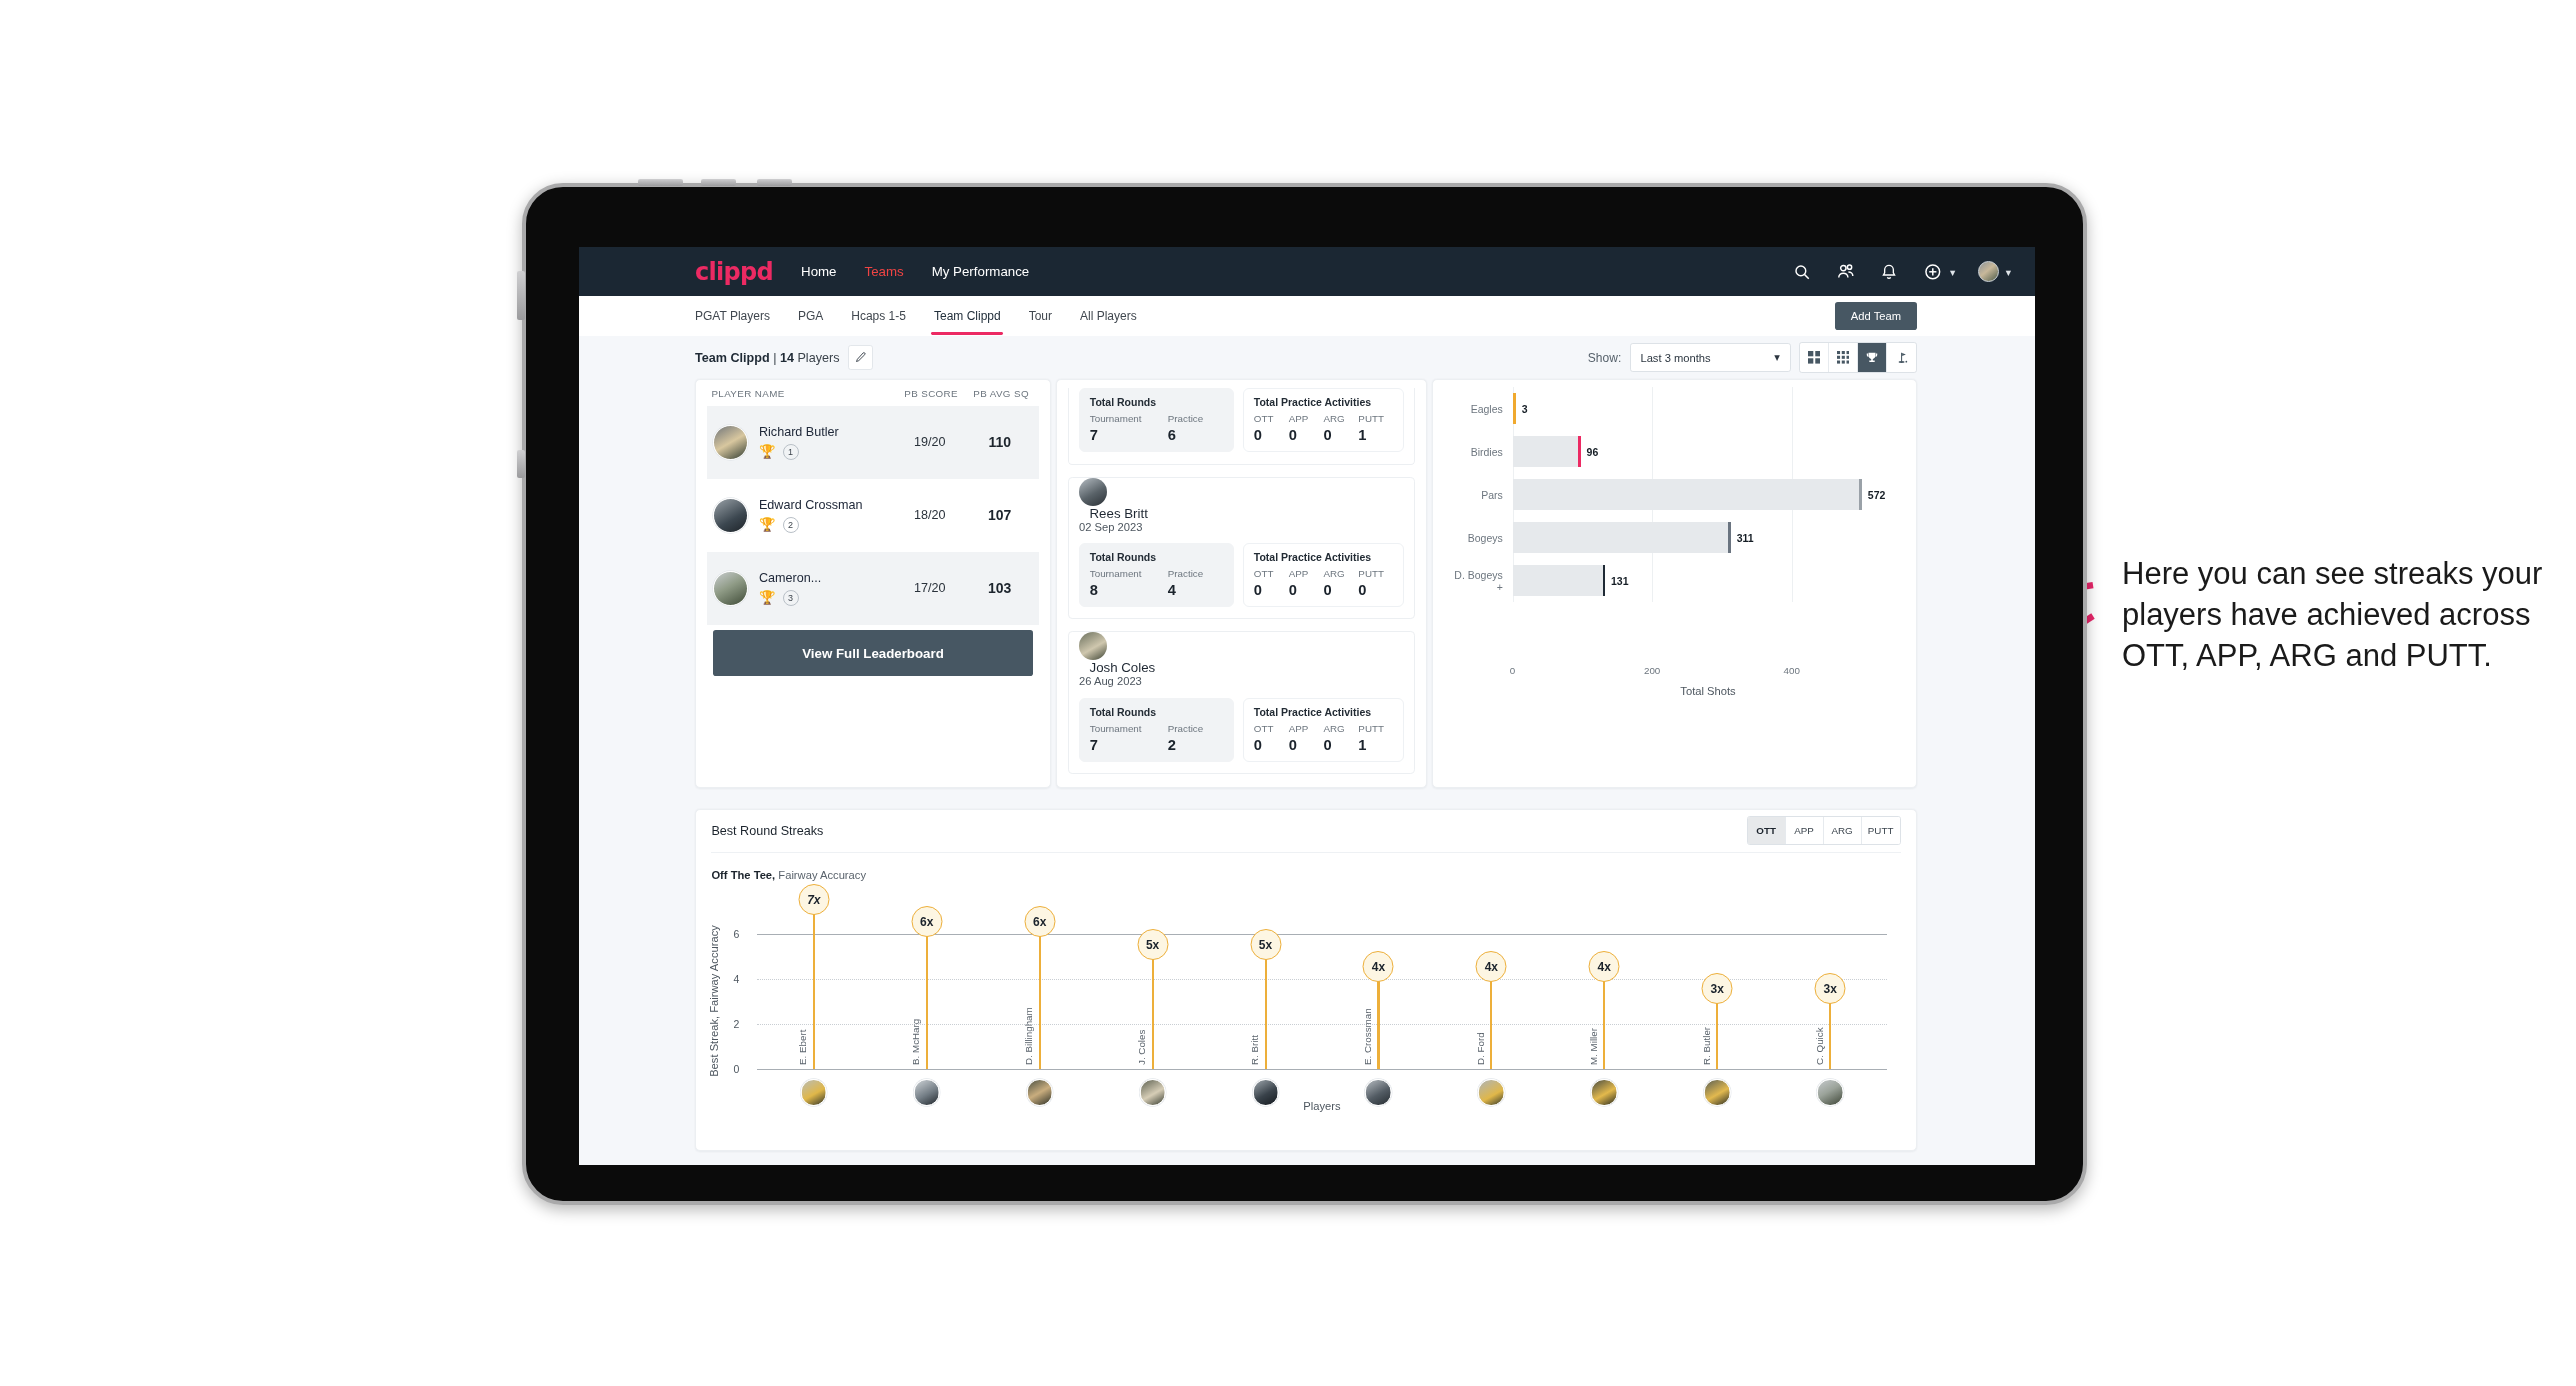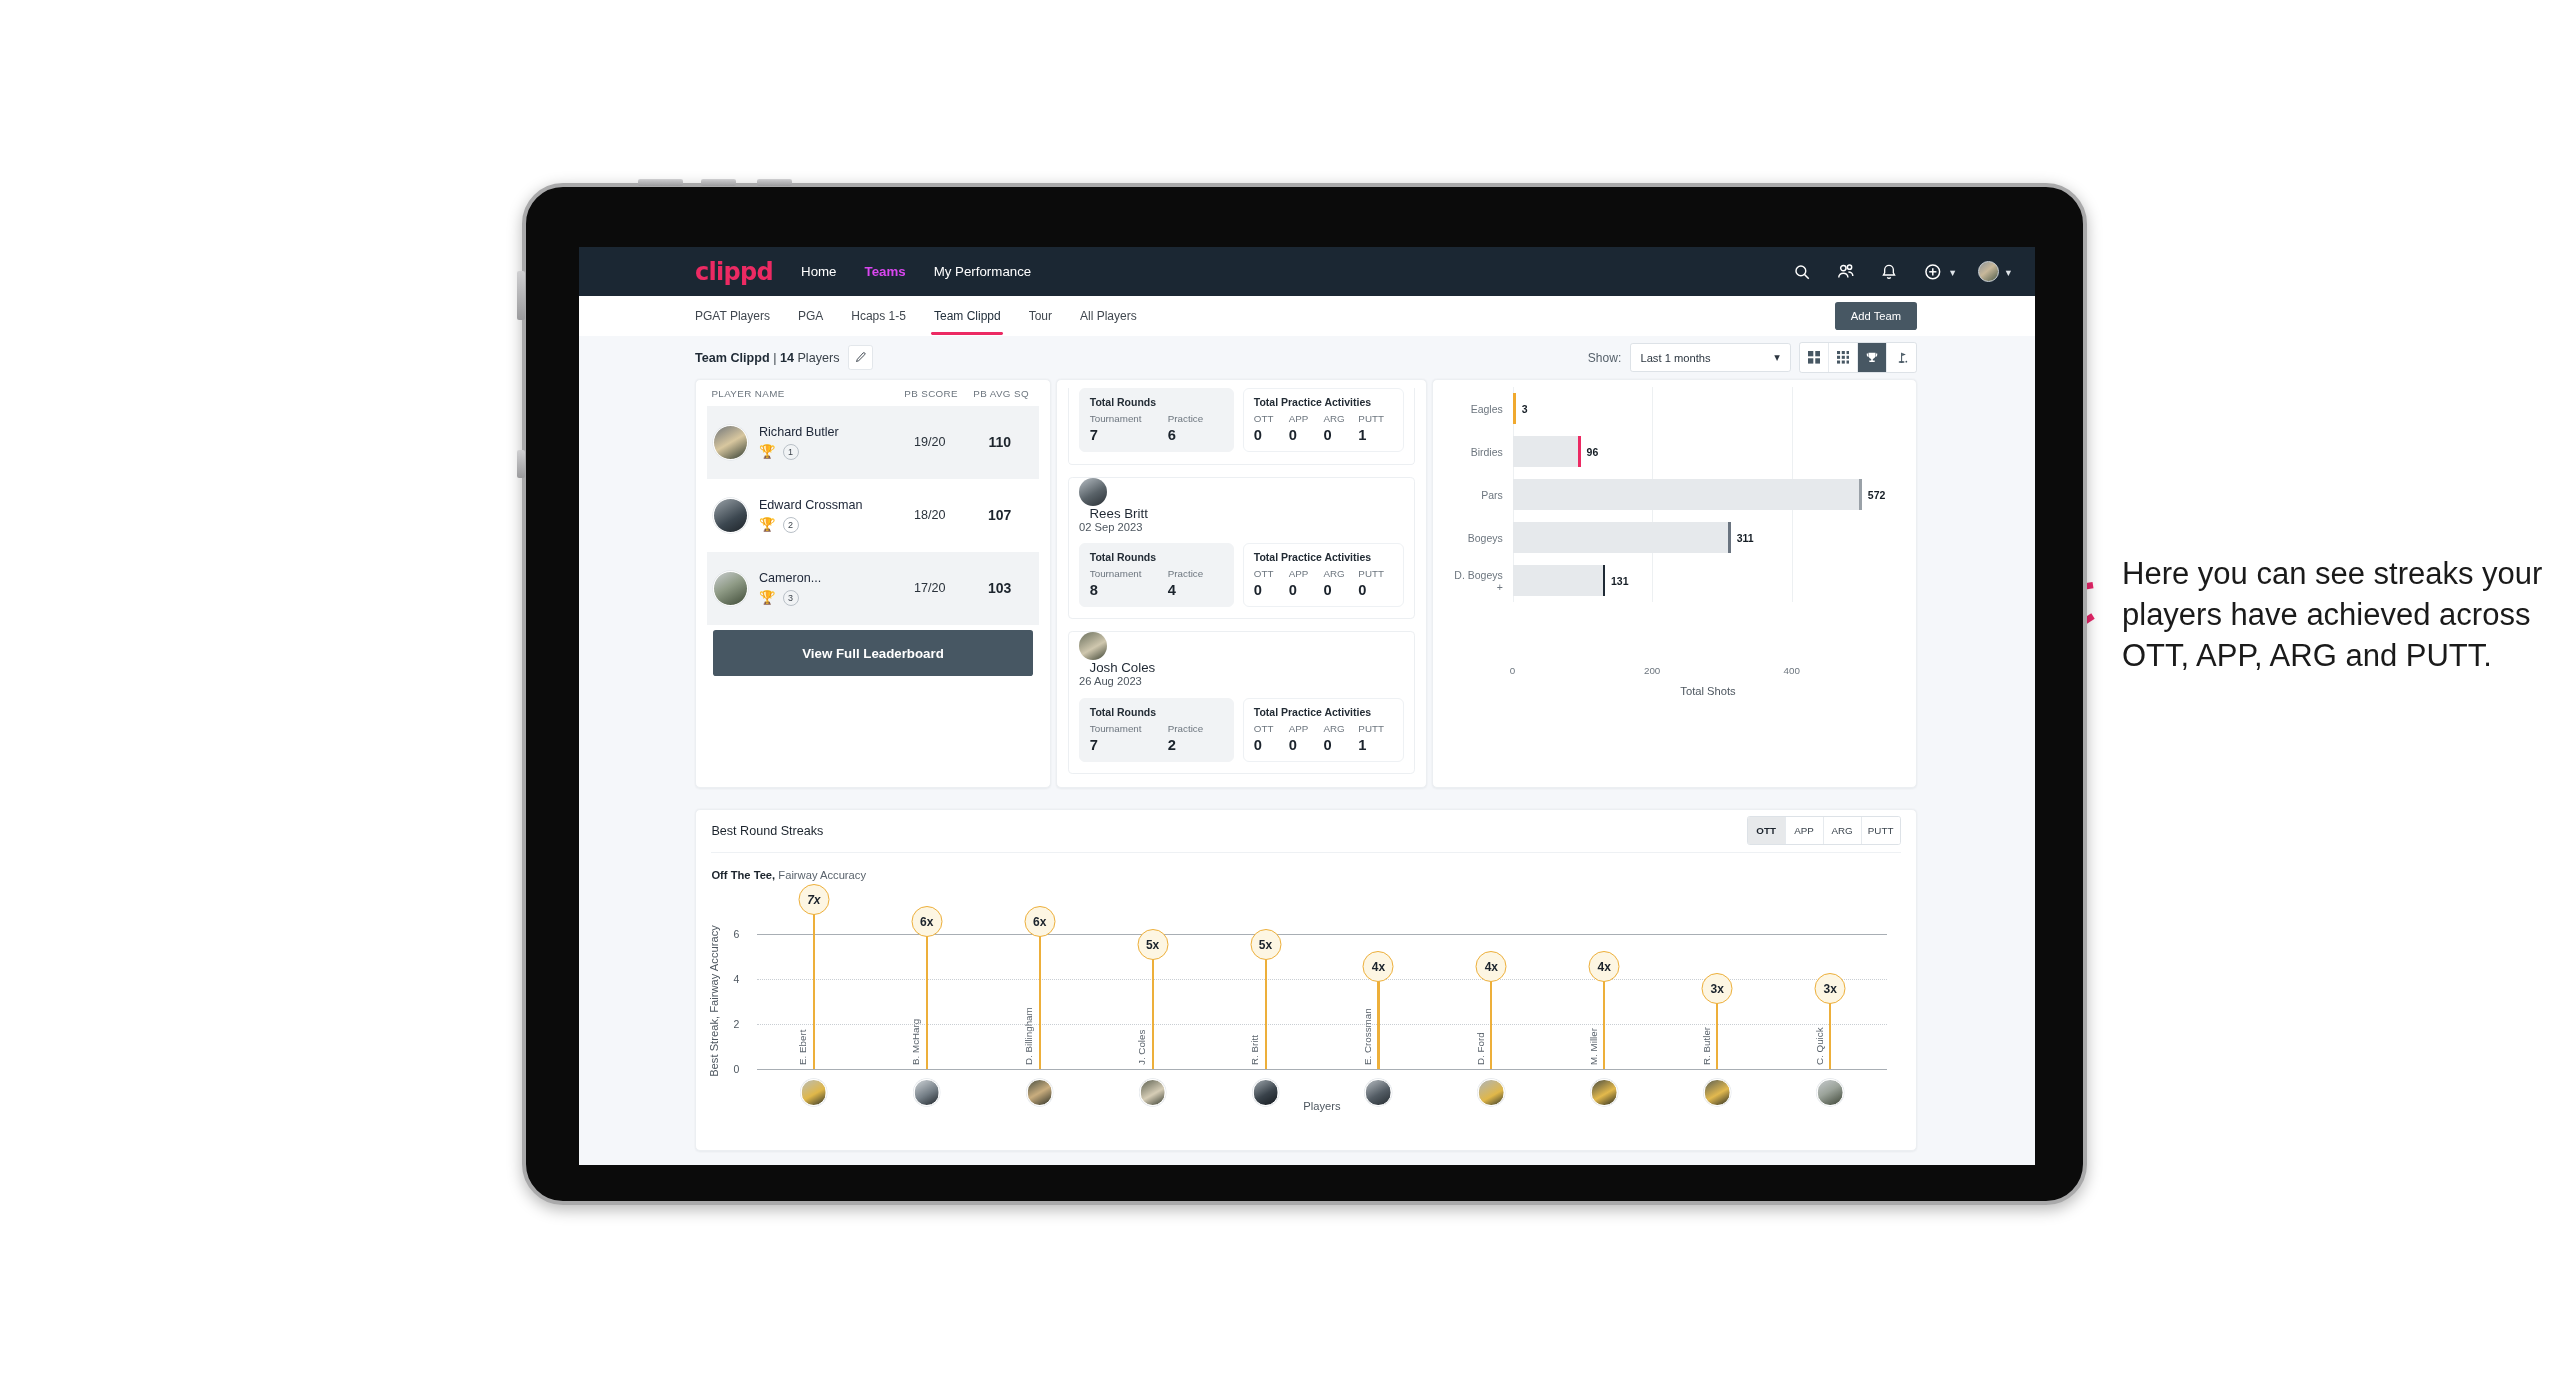--- a/index.html
+++ b/index.html
@@ -33,21 +33,21 @@
   }
 
   
   #topnav{
     height:49px; background:#1b2733; display:flex; align-items:center;
     padding:0 24px 0 0; color:#fff;
   }
   #brand{ margin-left:116px; font-size:24px; font-weight:700; color:#ec2a63;
           letter-spacing:-0.7px; font-family:"DejaVu Sans", sans-serif; }
   .nav-link{ margin-left:28px; font-size:13.3px; color:#ffffff; }
-  .nav-link.dim{ color:#d946ef;font-weight:bold; }
+  .nav-link.dim{ color:#ef4444; }
   #nav-right{ margin-left:auto; display:flex; align-items:center; gap:22.4px; }
   .nv-icon{ width:21px; height:21px; display:flex; align-items:center; justify-content:center; }
   .chev{ font-size:10.5px; color:#dfe4e9; margin-left:-15.4px; }
   #nav-avatar{
     width:21px;height:21px;border-radius:50%;
     background:linear-gradient(140deg,#8d9499 0%,#c8b89a 45%,#4d5b49 100%);
     border:1px solid #cfd5da;
   }
 
   
@@ -288,21 +288,21 @@
       </div>
       <div id="edit-pencil">
         <svg width="13.3" height="13.3" viewBox="0 0 24 24" fill="none" stroke="#39424b" stroke-width="1.7">
           <path d="M16.4 3.6a2.1 2.1 0 0 1 3 3L8.6 17.4 4.5 19l1.6-4.1Z"></path>
           </svg>
       </div>
 
       <div id="show-wrap">
         <span id="show-label">Show:</span>
         <div id="range-select">
-          <span>Last 1 months</span>
+          <span>Last 3 months</span>
           <span>▾</span>
         </div>
         <div id="view-toggle">
           <div class="vt">
             <svg width="12.6" height="12.6" viewBox="0 0 18 18" fill="#475763">
               <rect x="0" y="0" width="7.6" height="7.6"></rect>
                 <rect x="10.4" y="0" width="7.6" height="7.6"></rect>
               <rect x="0" y="10.4" width="7.6" height="7.6"></rect>
                 <rect x="10.4" y="10.4" width="7.6" height="7.6"></rect>
               </svg>

